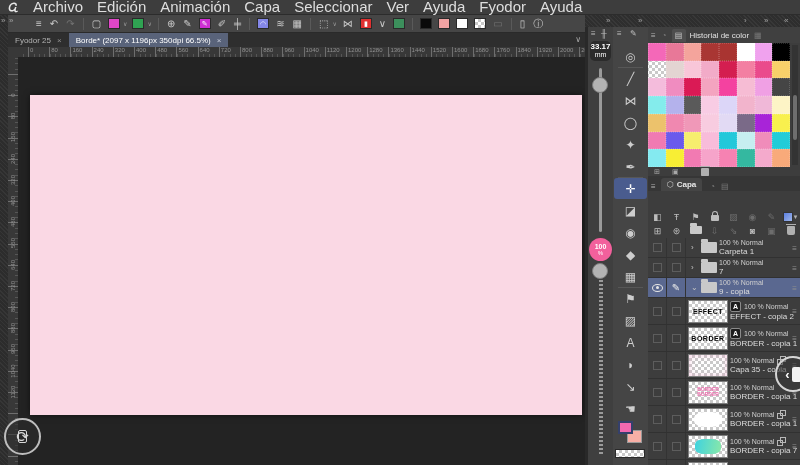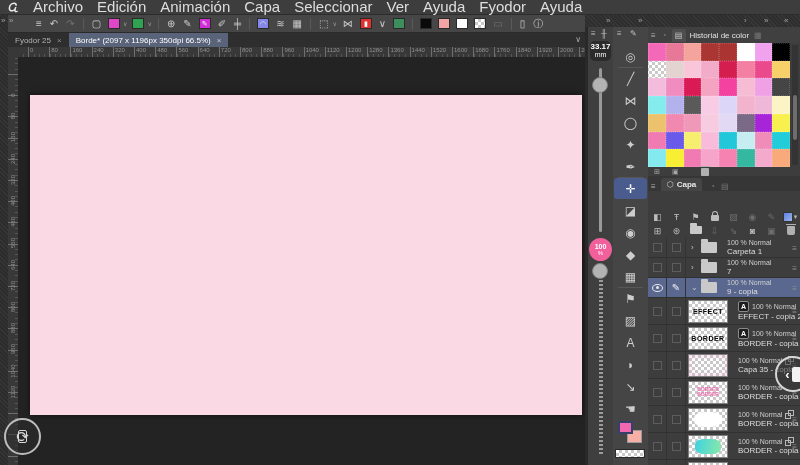--- a/index.html
+++ b/index.html
@@ -134,21 +134,21 @@
   .lrow{position:relative;width:152px;border-bottom:1px solid #313131;display:flex;align-items:center;background:#3d3d3d;}
   .lrow.sel{background:#5a6890;}
   .cellbox{width:19px;height:100%;border-right:1px solid #333;display:flex;align-items:center;justify-content:center;flex:0 0 19px;}
   .cb{width:9px;height:9px;border:1px solid #5d5d5d;}
   .i-eye{width:11px;height:8px;border:1px solid #e6e6e6;border-radius:50%;position:relative;}
   .i-eye::after{content:"";position:absolute;width:3px;height:3px;background:#e6e6e6;border-radius:50%;top:1.5px;left:3px;}
   .peng{font-size:10px;color:#ececec;}
   .tw{font-size:8px;color:#c5c5c5;margin:0 3px 0 5px;width:7px;}
   .i-folder{width:16px;height:11px;background:#c9c9c9;border-radius:1px;position:relative;flex:0 0 16px;}
   .i-folder::before{content:"";position:absolute;top:-3px;left:0;width:7px;height:3px;background:#c9c9c9;border-radius:1px 1px 0 0;}
-  .ltext{margin-left:10px;overflow:hidden;white-space:nowrap;flex:1;}
+  .ltext{margin-left:2px;overflow:hidden;white-space:nowrap;flex:1;}
   .l1{font-size:7px;color:#cfcfcf;line-height:9px;display:flex;align-items:center;}
   .l2{font-size:8px;color:#dedede;line-height:10px;}
   .handle{position:absolute;right:3px;top:50%;transform:translateY(-50%);font-size:8px;color:#8f8f8f;}
   .thumb{width:40px;height:23px;border:1px solid #7e7e7e;margin-left:2px;flex:0 0 40px;position:relative;
     display:flex;align-items:center;justify-content:center;overflow:hidden;}
   .thumb .tt{font-weight:bold;font-size:7px;letter-spacing:.5px;color:#0a0a0a;}
   .thumb .pinktxt{font-weight:bold;font-size:5px;line-height:5px;color:#f070b0;text-align:center;}
   .blob-white{position:absolute;inset:3px 5px;background:#fff;border-radius:40%;}
   .blob-cyan{position:absolute;inset:3px 6px;background:linear-gradient(100deg,#3ed2e0,#8ae8a8);border-radius:35%;}
   .blob-pink{position:absolute;inset:2px 8px;background:#f585b5;border-radius:40%;}

